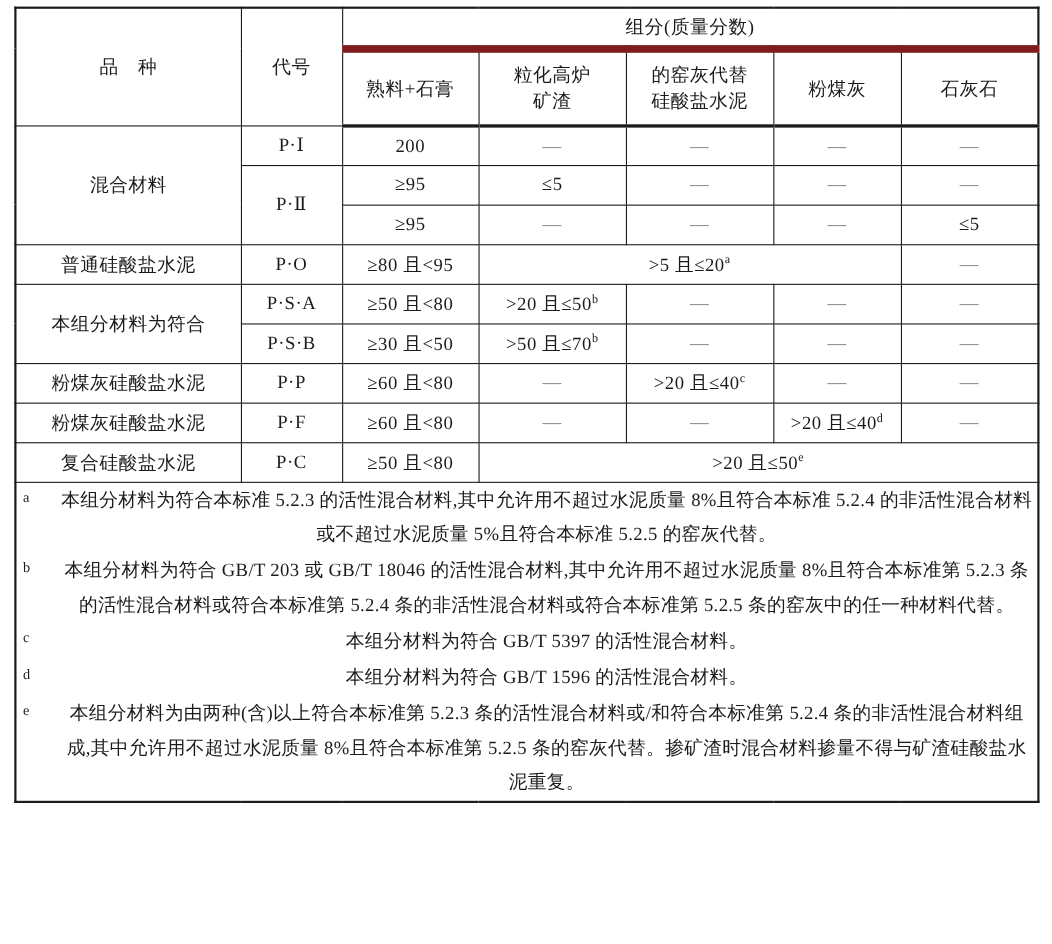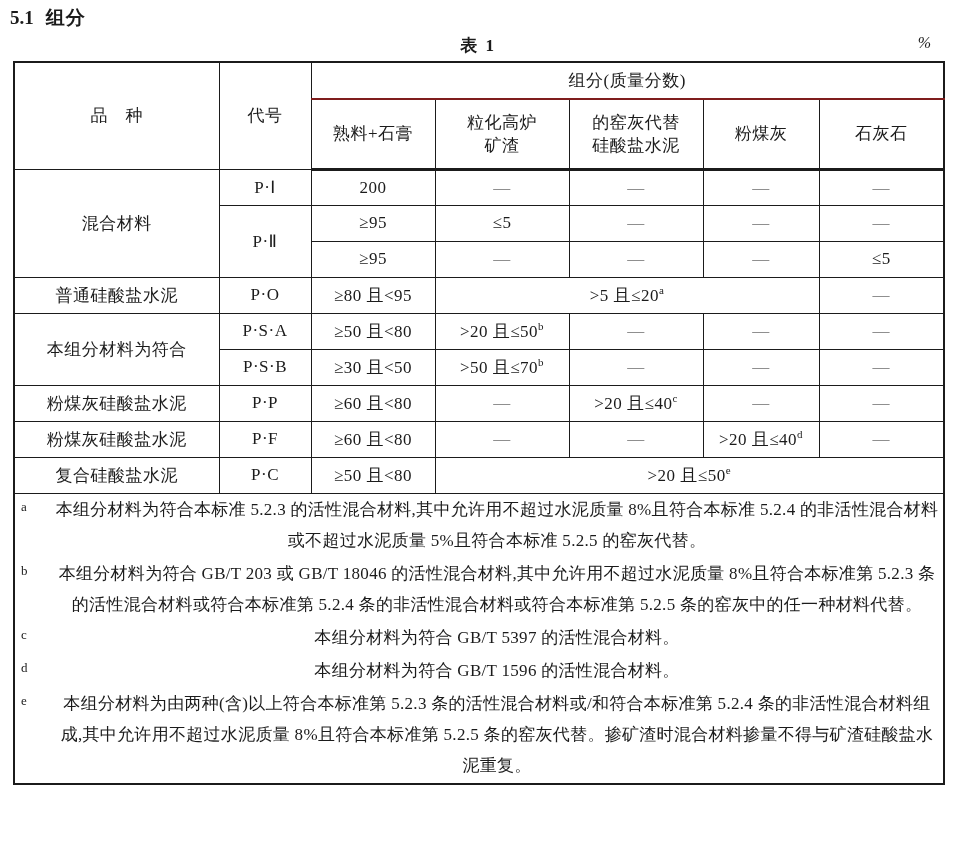--- a/index.html
+++ b/index.html
@@ -55,21 +55,21 @@
     border:1px solid #1b1b1b;
     text-align:center;
     vertical-align:middle;
     font-size:17px;
     padding:0 2px;
     letter-spacing:0.5px;
   }
   tr.head-1 td { height:37px; }
   tr.head-2 td { height:70px; border-bottom:3px solid #1b1b1b; }
   tr.body-row td { height:36px; }
-  td.code-cell { letter-spacing:2px;font-family:Liberation Serif, serif; }
+  td.code-cell { letter-spacing:2px; }
   td.dash { color:#7d7d7d; }
   sup.cell-sup { font-size:11px; line-height:0; }
 
   td.notes-cell {
     text-align:left;
     vertical-align:top;
     padding:16px 14px 10px 50px;
   }
   .note {
     position:relative;
@@ -83,45 +83,38 @@
     position:absolute; left:4px; top:-3px;
     font-size:13px;
     font-family:"Liberation Serif","DejaVu Serif",serif;
   }
 </style>
 </head>
 <body>
 
 <div class="page">
 
-  <div class="section-heading">
-    <span class="sec-num">5.1</span><span>组分</span>
-  </div>
-
-
-  <div class="caption-row">
-    <span class="caption">表 1</span>
-    <span class="unit">%</span>
-  </div>
+
+
 
   <table class="comp">
     <colgroup>
       <col style="width:205px">
         <col style="width:92px">
         <col style="width:124px">
       <col style="width:134px">
         <col style="width:134px">
         <col style="width:116px">
         <col style="width:125px">
     </colgroup>
     <tbody>
       <tr class="head-1">
         <td rowspan="2">品　种</td>
         <td rowspan="2">代号</td>
-        <td colspan="5" style="border-bottom:2px solid #7f1d1d;">组分(质量分数)</td>
+        <td colspan="5" style="border-bottom:7px solid #7f1d1d;">组分(质量分数)</td>
       </tr>
       <tr class="head-2">
         <td>熟料+石膏</td>
         <td>
           <div>粒化高炉</div>
           <div>矿渣</div>
         </td>
         <td>
           <div>的窑灰代替</div>
           <div>硅酸盐水泥</div>

